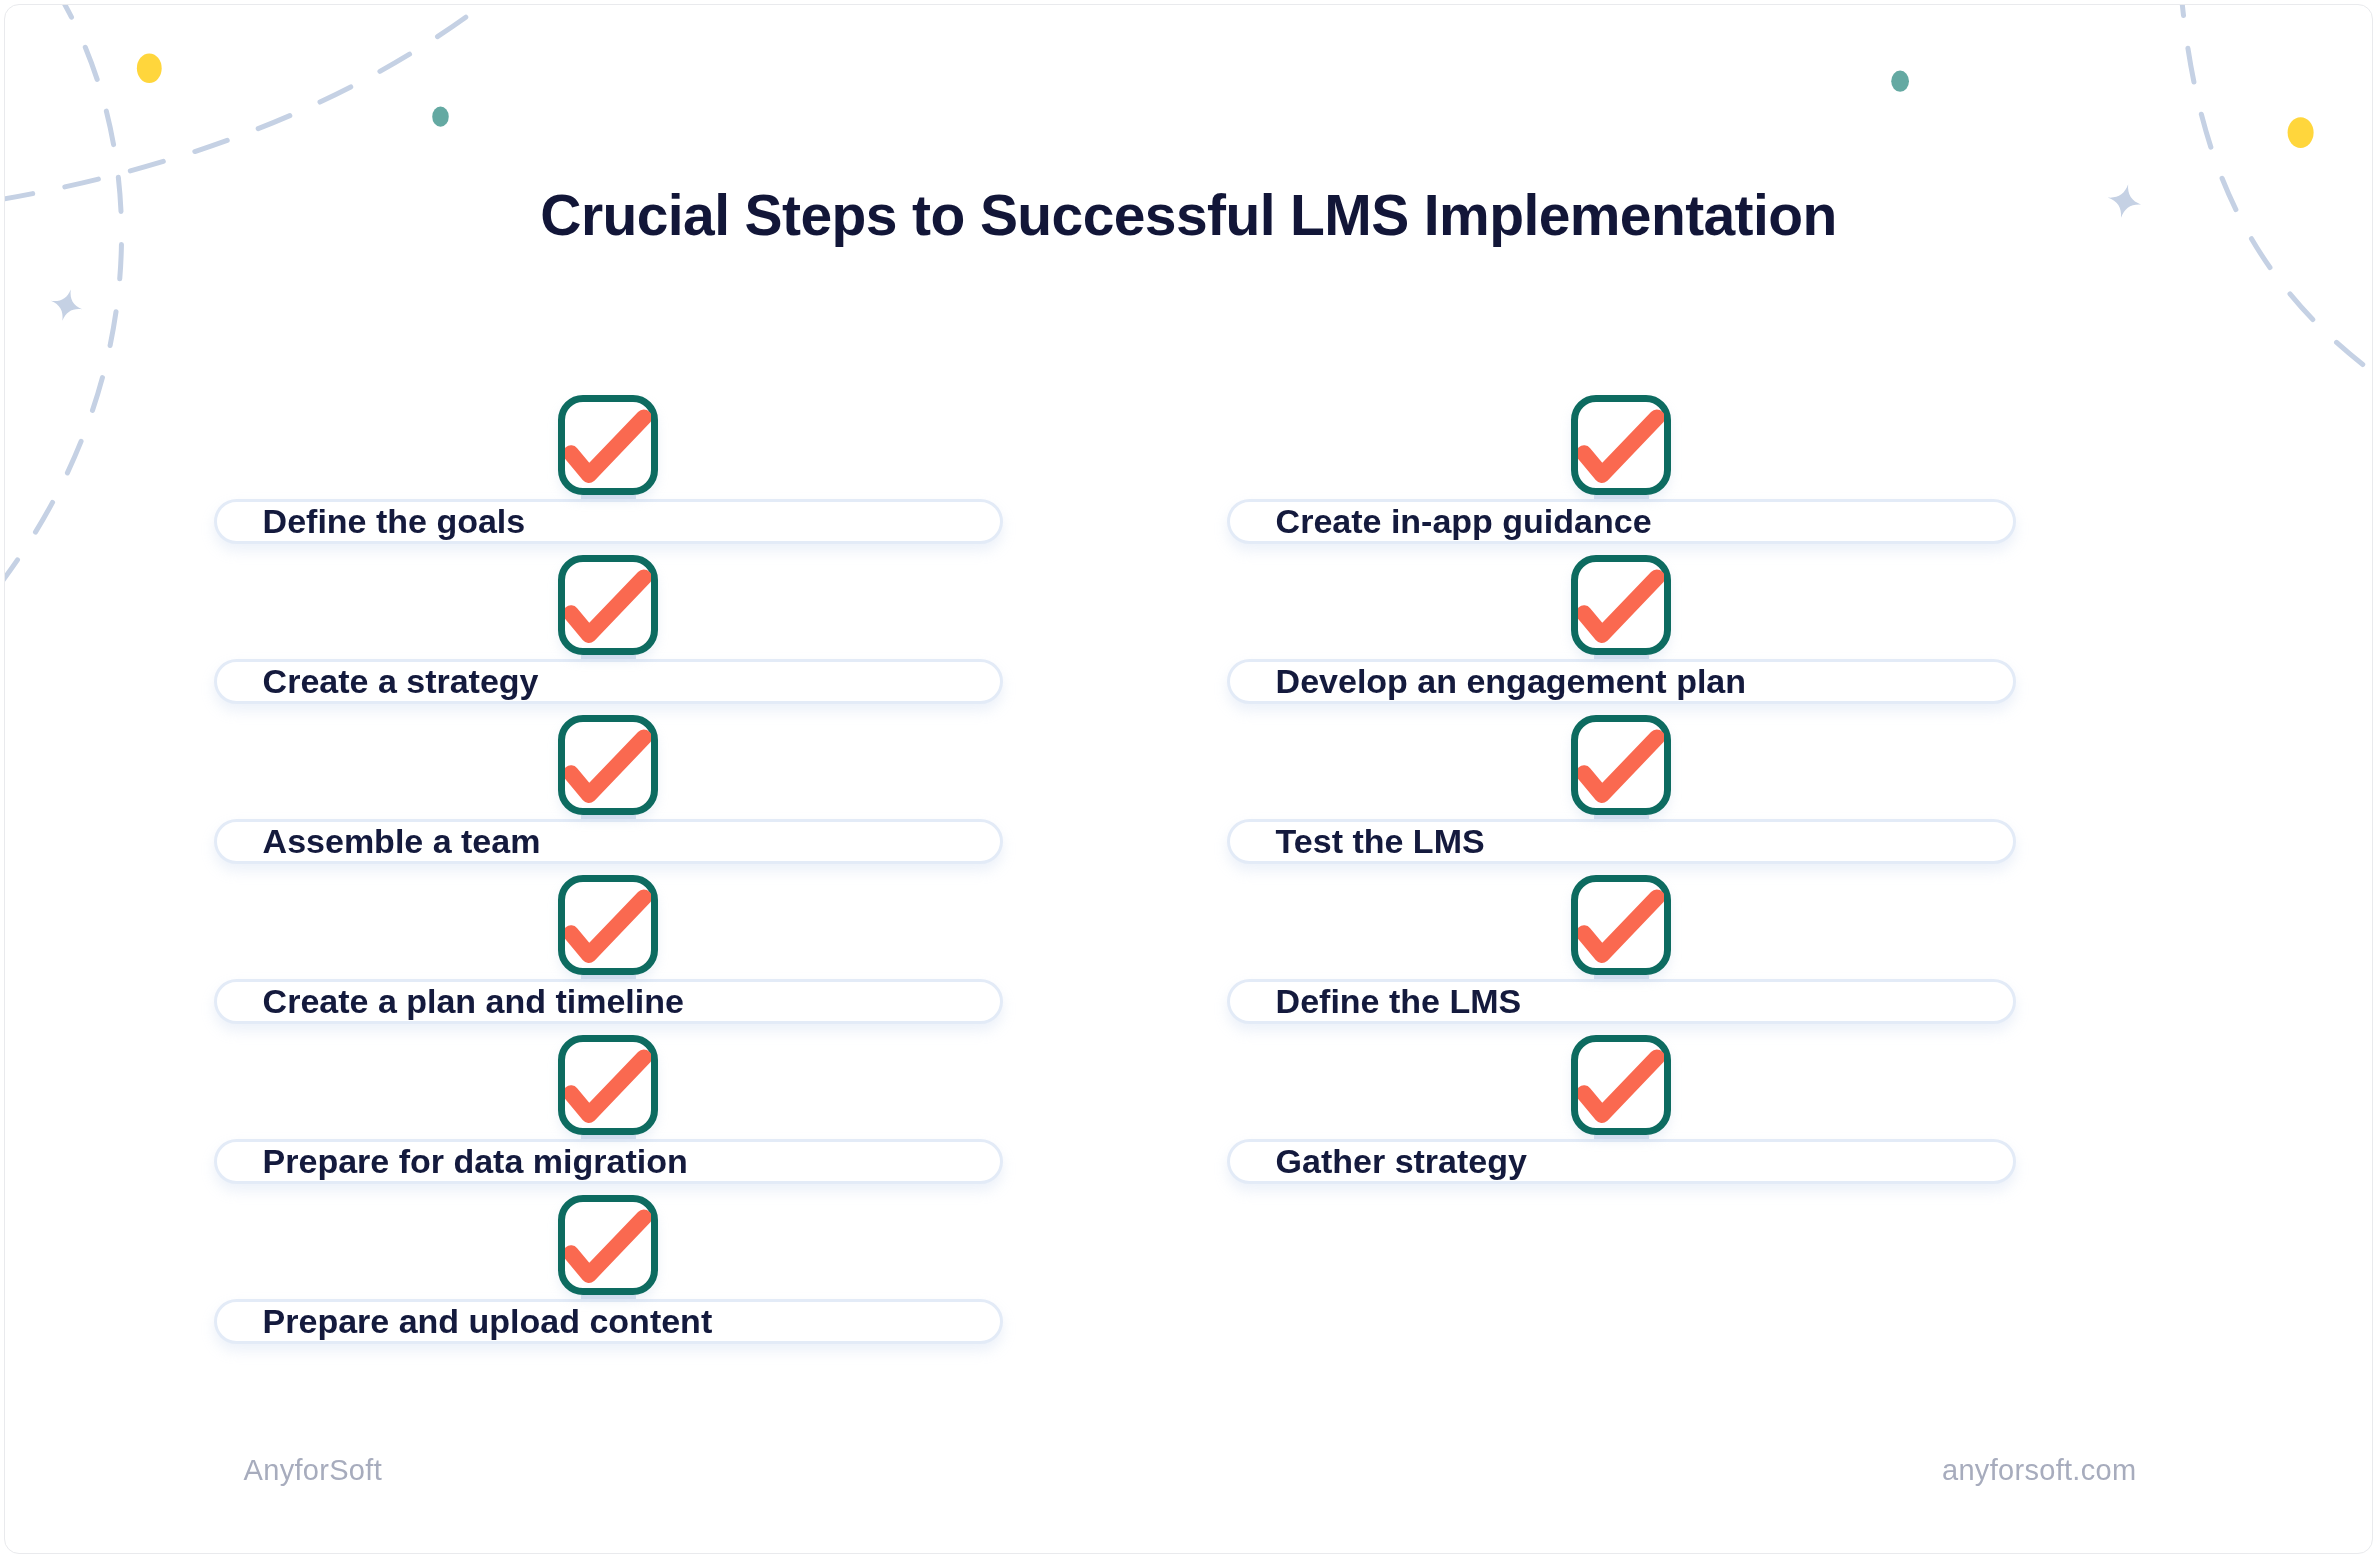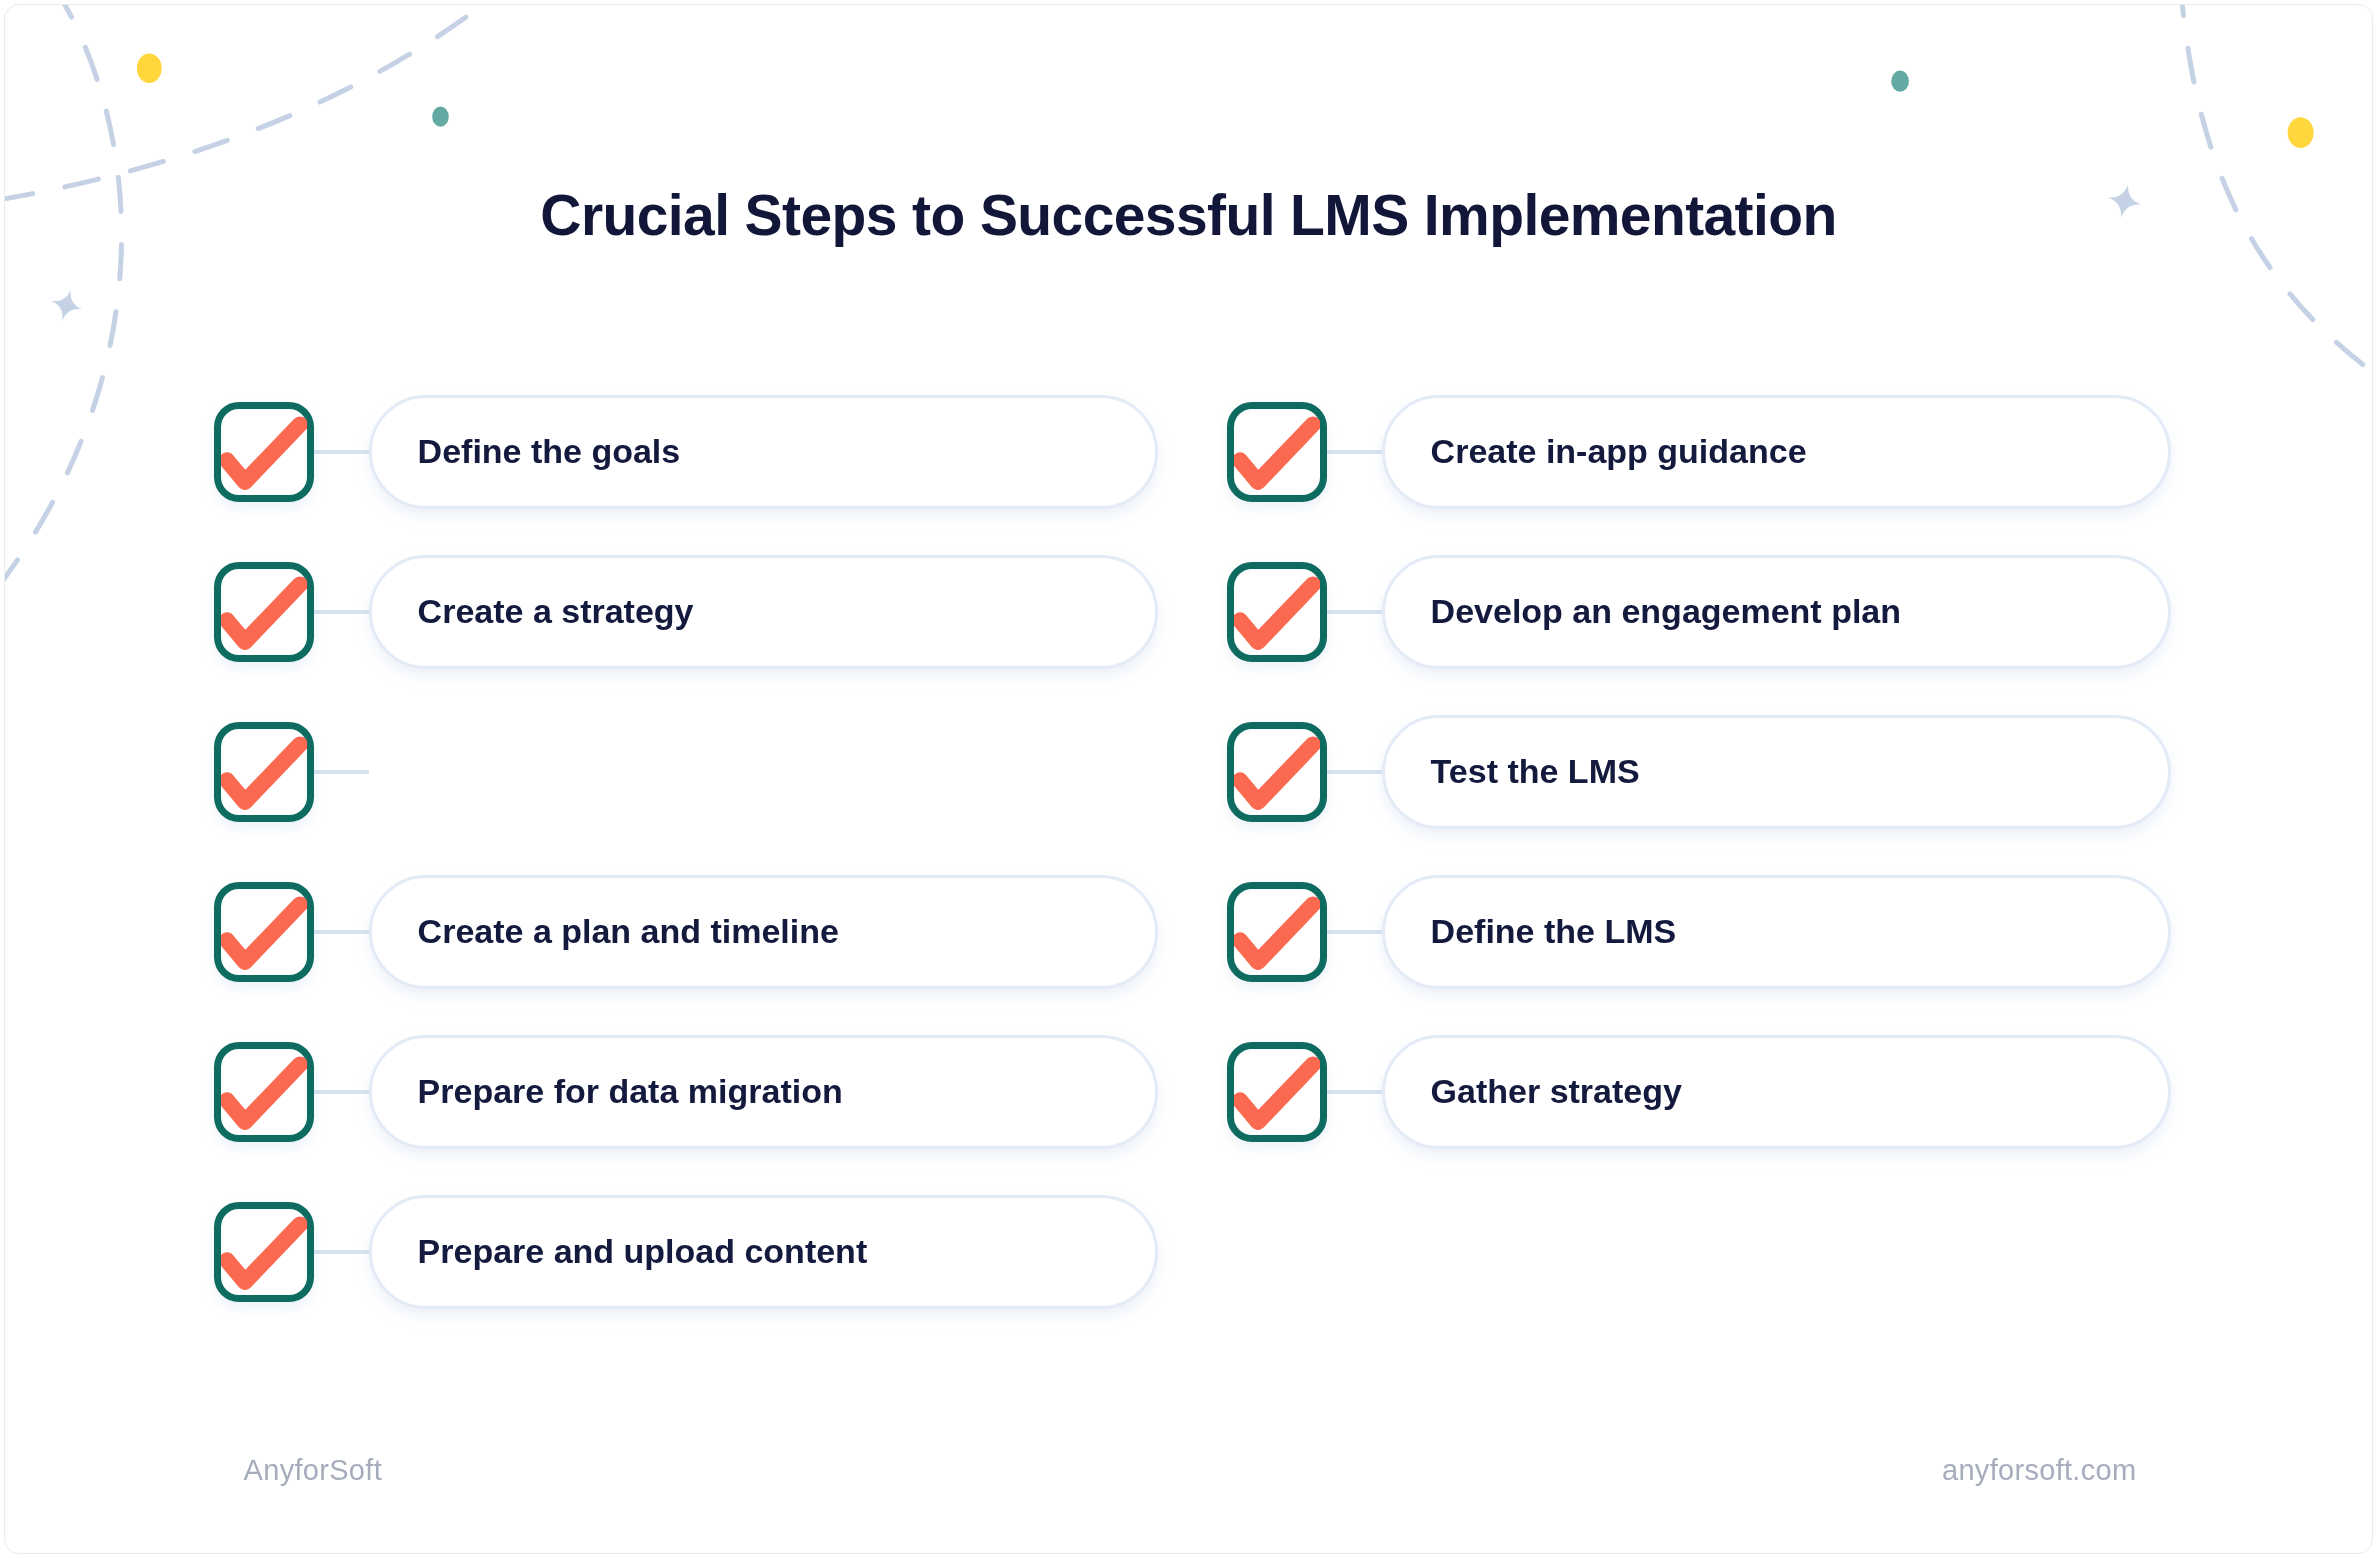--- a/index.html
+++ b/index.html
@@ -39,21 +39,21 @@
     font-size: 57px; font-weight: 800; letter-spacing: -0.6px;
     color: var(--title-color, #121638);
   }
 
   .col { position: absolute; top: 390px; }
   .col-left  { left: 209px; }
   .col-right { left: 1222px; }
 
   .row {
     display: flex; align-items: center;
-    height: 114px; margin-bottom: 46px;
+    height: 114px; margin-bottom: 46px; flex-direction: column;
   }
   .checkbox {
     box-sizing: border-box;
     width: 100px; height: 100px;
     flex: 0 0 auto;
     border: 7.1px solid var(--checkbox-border, #0D6B60);
     border-radius: 25px;
     background: #FFFFFF;
     box-shadow: 0 6px 10.7px rgba(175,195,225,0.22);
     position: relative;
@@ -143,20 +143,23 @@
       </div>
     </div>
 
     <div class="row">
       <div class="checkbox">
         <svg class="check" viewBox="0 0 144 144">
             <polyline points="10,86 40,122 132,26"></polyline>
           </svg>
       </div>
       <div class="connector"></div>
+      <div class="pill">
+        <span class="step-label">Assemble a team</span>
+      </div>
     </div>
 
     <div class="row">
       <div class="checkbox">
         <svg class="check" viewBox="0 0 144 144">
             <polyline points="10,86 40,122 132,26"></polyline>
           </svg>
       </div>
       <div class="connector"></div>
       <div class="pill">

